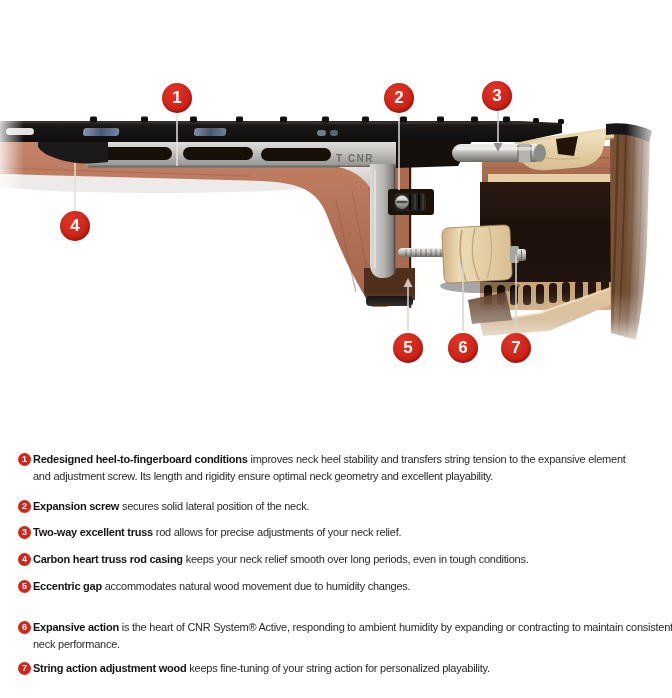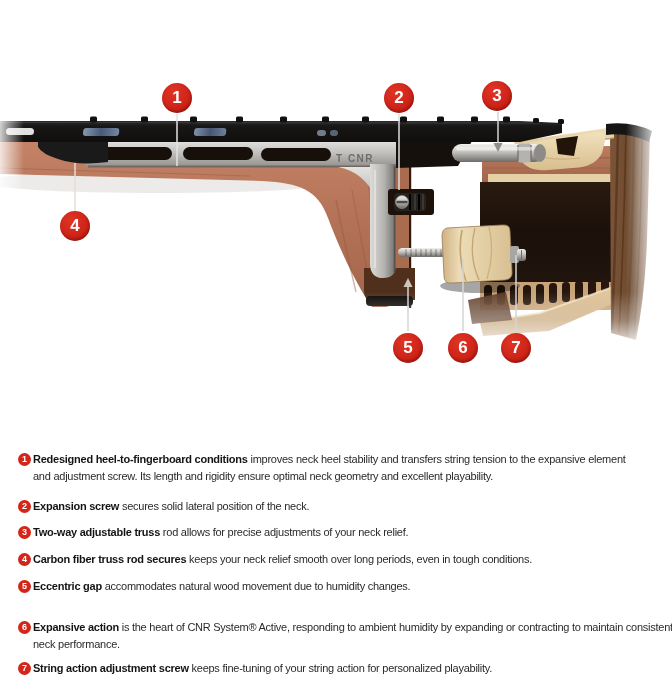--- a/index.html
+++ b/index.html
@@ -290,37 +290,37 @@
       <b>Redesigned heel-to-fingerboard conditions</b><span> improves neck heel stability and transfers string tension to the expansive element and adjustment screw. Its length and rigidity ensure optimal neck geometry and excellent playability.</span>
     </div>
 
     <div class="legend-item nowrap" style="top:498px;">
       <span class="bullet">2</span>
       <b>Expansion screw</b><span> secures solid lateral position of the neck.</span>
     </div>
 
     <div class="legend-item nowrap" style="top:524px;">
       <span class="bullet">3</span>
-      <b>Two-way adjustable truss</b><span> rod allows for precise adjustments of your neck relief.</span>
+      <b>Two-way excellent truss</b><span> rod allows for precise adjustments of your neck relief.</span>
     </div>
 
     <div class="legend-item nowrap" style="top:551px;">
       <span class="bullet">4</span>
-      <b>Carbon fiber truss rod secures</b><span> keeps your neck relief smooth over long periods, even in tough conditions.</span>
+      <b>Carbon heart truss rod casing</b><span> keeps your neck relief smooth over long periods, even in tough conditions.</span>
     </div>
 
     <div class="legend-item w5" style="top:578px;">
       <span class="bullet">5</span>
       <b>Eccentric gap</b><span> accommodates natural wood movement due to humidity changes.</span>
     </div>
 
     <div class="legend-item w6" style="top:619px;">
       <span class="bullet">6</span>
       <b>Expansive action</b><span> is the heart of CNR System® Active, responding to ambient humidity by expanding or contracting to maintain consistent neck performance.</span>
     </div>
 
     <div class="legend-item nowrap" style="top:660px;">
       <span class="bullet">7</span>
-      <b>String action adjustment screw</b><span> keeps fine-tuning of your string action for personalized playability.</span>
+      <b>String action adjustment wood</b><span> keeps fine-tuning of your string action for personalized playability.</span>
     </div>
 
   </div>
 </div>
 
 </body></html>

